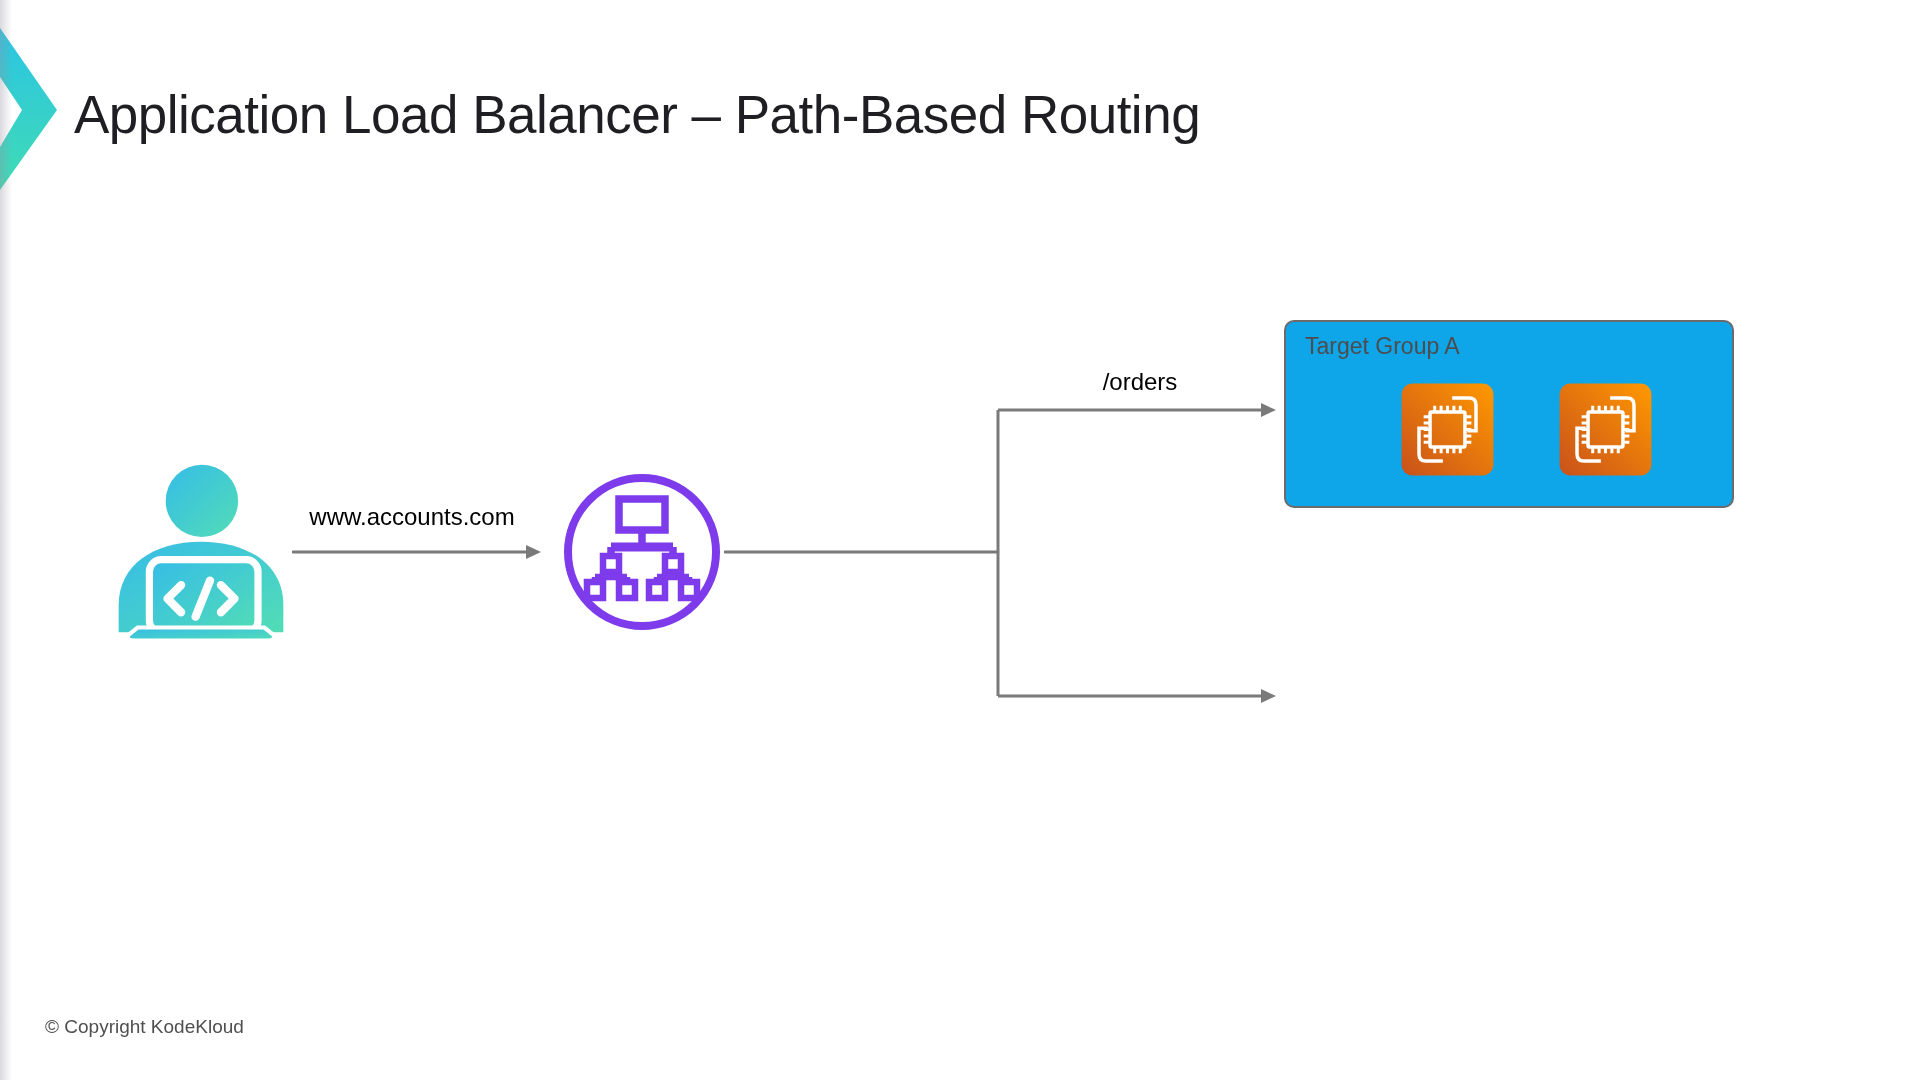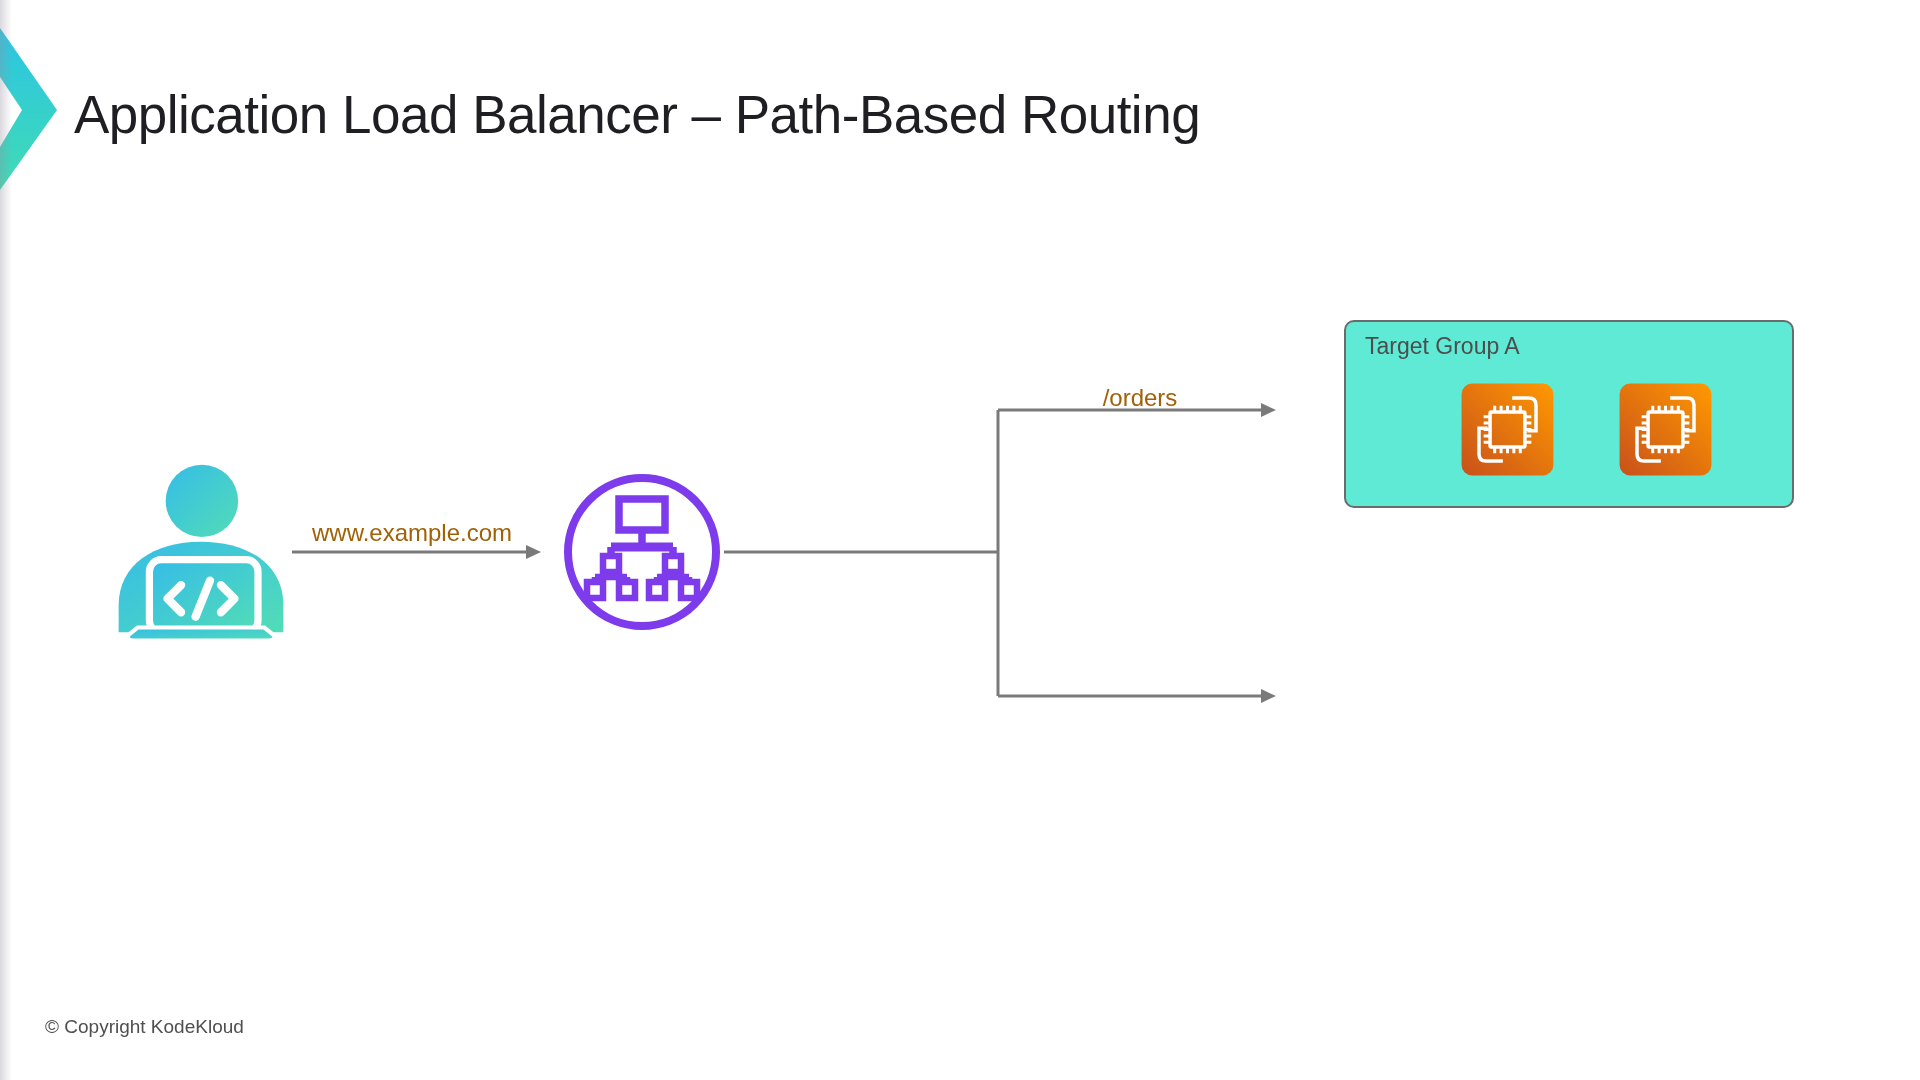--- a/index.html
+++ b/index.html
@@ -12,30 +12,30 @@
     background:linear-gradient(to right, rgba(150,145,160,.35), rgba(255,255,255,0));
     pointer-events:none;
   }
   .chevron{position:absolute;left:0;top:0;}
   .title{
     position:absolute;left:74px;top:84px;width:1500px;
     font-size:53px;font-weight:normal;color:#1f1f23;letter-spacing:-.5px;margin:0;
   }
   .lines{position:absolute;left:0;top:0;width:1920px;height:1080px;}
   .diagram-label{
-    position:absolute;font-size:24px;color:#a16207;text-align:center;width:300px;margin-top:16px;
+    position:absolute;font-size:24px;color:#000000;text-align:center;width:300px;
   }
   .lbl-url{left:262px;top:503px;}
   .lbl-orders{left:990px;top:368px;}
   .lbl-accounts{left:990px;top:706px;}
   .person-icon{position:absolute;left:115px;top:462px;}
   .lb-icon{position:absolute;left:560px;top:470px;}
   .tg-box{
-    position:absolute;left:1344px;width:450px;height:188px;
-    background:#5eead4;border:2.5px solid #6b6b6b;border-radius:10px;box-sizing:border-box;text-decoration:underline;
+    position:absolute;left:1284px;width:450px;height:188px;
+    background:#0ea5e9;border:2.5px solid #6b6b6b;border-radius:10px;box-sizing:border-box;text-decoration:underline;
   }
   .tg-a{top:320px;}
   .tg-b{top:600px;}
   .tg-label{
     position:absolute;left:19px;top:11px;font-size:23px;color:#4d4d4d;
   }
   .tg-icons{position:absolute;left:115px;display:flex;gap:65px;}
   .tg-a .tg-icons{top:61px;}
   .tg-b .tg-icons{top:70px;}
   .footer{
@@ -101,21 +101,21 @@
     <path d="M2,94 V79 C2,57 21,44 47.5,44 C74,44 93,57 93,79 V94 Z" fill="url(#grad-teal)"></path>
     <rect x="19" y="54" width="60" height="40" rx="6.5" fill="url(#grad-teal)" stroke="#fff" stroke-width="4"></rect>
     <path d="M12.5,91.5 H82.5 L87.5,95.5 Q88.8,98.6 84.5,98.6 H10.5 Q6.2,98.6 7.5,95.5 Z" fill="url(#grad-teal)" stroke="#fff" stroke-width="2.2"></path>
     <g stroke="#fff" stroke-width="4.6" fill="none" stroke-linecap="round" stroke-linejoin="round">
       <path d="M36.5,68 L29,75.5 L36.5,83"></path>
       <path d="M52.5,65.5 L44.5,85.5"></path>
       <path d="M58.5,68 L66,75.5 L58.5,83"></path>
     </g>
   </svg>
 
-  <div class="diagram-label lbl-url">www.example.com</div>
+  <div class="diagram-label lbl-url">www.accounts.com</div>
 
   <svg class="lb-icon" width="164" height="164" viewBox="0 0 164 164">
     <circle cx="82" cy="82" r="74" fill="#fff" stroke="#7D3BEC" stroke-width="8"></circle>
     <g stroke="#7D3BEC" fill="none">
       <rect x="59" y="29" width="46" height="31" stroke-width="7.5"></rect>
       <path d="M82,60 V73" stroke-width="7.5"></path>
       <path d="M51,77 H113" stroke-width="9"></path>
       <path d="M51,77 V86 M113,77 V86" stroke-width="7.5"></path>
       <rect x="43" y="86" width="16" height="16" stroke-width="6.5"></rect>
       <rect x="105" y="86" width="16" height="16" stroke-width="6.5"></rect>

